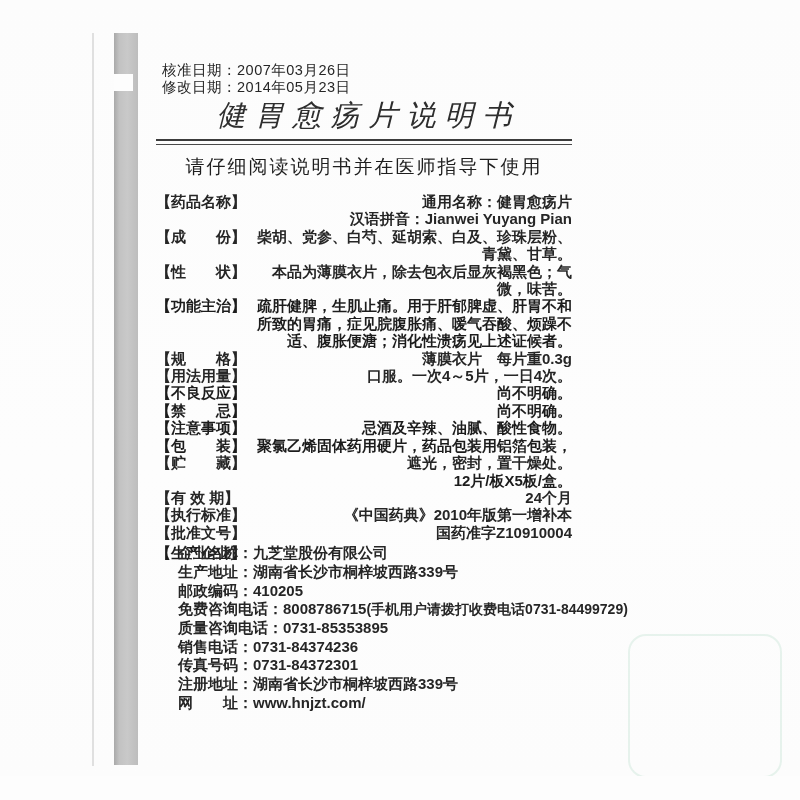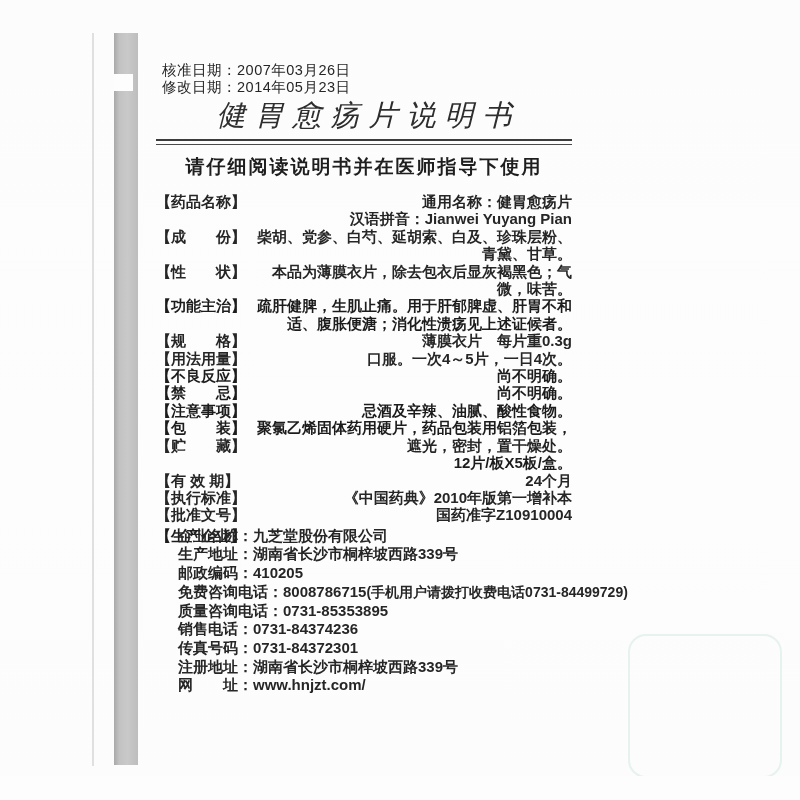--- a/index.html
+++ b/index.html
@@ -17,21 +17,21 @@
       background:linear-gradient(90deg,#a9a9a9 0%,#c2c2c2 22%,#c9c9c9 55%,#bdbdbd 100%);}
   .fold-notch{position:absolute;left:114px;top:74px;width:19px;height:17px;background:#fdfdfd;}
   .ghost{position:absolute;left:628px;top:634px;width:150px;height:140px;
       border:2px solid rgba(203,230,217,.45);border-radius:18px;}
   
   .col{position:absolute;left:156px;top:62px;width:416px;}
   .dates{font-size:14.5px;line-height:17px;padding-left:6px;letter-spacing:.5px;white-space:nowrap;}
   .title{text-align:center;font-size:29px;font-weight:500;letter-spacing:9px;
          line-height:33px;margin-top:3px;padding-left:9px;white-space:nowrap;color:#2e2e2e;font-style:italic;}
   .rule{margin-top:7px;height:3px;border-top:2px solid #3c3c3c;border-bottom:1px solid #4a4a4a;}
-  .subtitle{text-align:center;font-weight:bold;font-size:19px;margin-top:9px;
+  .subtitle{text-align:center;font-weight:normal;font-size:19px;margin-top:9px;
             letter-spacing:2px;white-space:nowrap;color:#1e1e1e;}
   .rows{margin-top:13px;font-size:15px;line-height:17.4px;text-align:right;}
   .row{position:relative;padding-left:94px;white-space:nowrap;font-weight:bold;}
   .row .lbl{position:absolute;left:0;top:0;}
   .row.sub{padding-left:22px;}
   .b{font-weight:bold;color:#1c1c1c;}
   .company{margin-top:3px;font-size:15px;line-height:18.7px;}
   .small{font-size:14px;letter-spacing:0;}
 </style>
 </head>
@@ -55,20 +55,21 @@
 
     <div class="rows">
       <div class="row"><span class="lbl">【药品名称】</span><span></span></div>
       <div class="row sub">通用名称：健胃愈疡片</div>
       <div class="row sub">汉语拼音：Jianwei Yuyang Pian</div>
       <div class="row"><span class="lbl">【成　　份】</span><span>柴胡、党参、白芍、延胡索、白及、珍珠层粉、</span></div>
       <div class="row">青黛、甘草。</div>
       <div class="row"><span class="lbl">【性　　状】</span><span>本品为薄膜衣片，除去包衣后显灰褐黑色；气</span></div>
       <div class="row">微，味苦。</div>
       <div class="row b"><span class="lbl">【功能主治】</span><span>疏肝健脾，生肌止痛。用于肝郁脾虚、肝胃不和</span></div>
+      <div class="row b">所致的胃痛，症见脘腹胀痛、嗳气吞酸、烦躁不</div>
       <div class="row b">适、腹胀便溏；消化性溃疡见上述证候者。</div>
       <div class="row"><span class="lbl">【规　　格】</span><span>薄膜衣片　每片重0.3g</span></div>
       <div class="row"><span class="lbl">【用法用量】</span><span>口服。一次4～5片，一日4次。</span></div>
       <div class="row b"><span class="lbl">【不良反应】</span><span>尚不明确。</span></div>
       <div class="row b"><span class="lbl">【禁　　忌】</span><span>尚不明确。</span></div>
       <div class="row b"><span class="lbl">【注意事项】</span><span>忌酒及辛辣、油腻、酸性食物。</span></div>
       <div class="row b"><span class="lbl">【包　　装】</span><span>聚氯乙烯固体药用硬片，药品包装用铝箔包装，</span></div>
       <div class="row"><span class="lbl">【贮　　藏】</span><span>遮光，密封，置干燥处。</span></div>
       <div class="row b">12片/板X5板/盒。</div>
       <div class="row"><span class="lbl">【有 效 期】</span><span>24个月</span></div>

